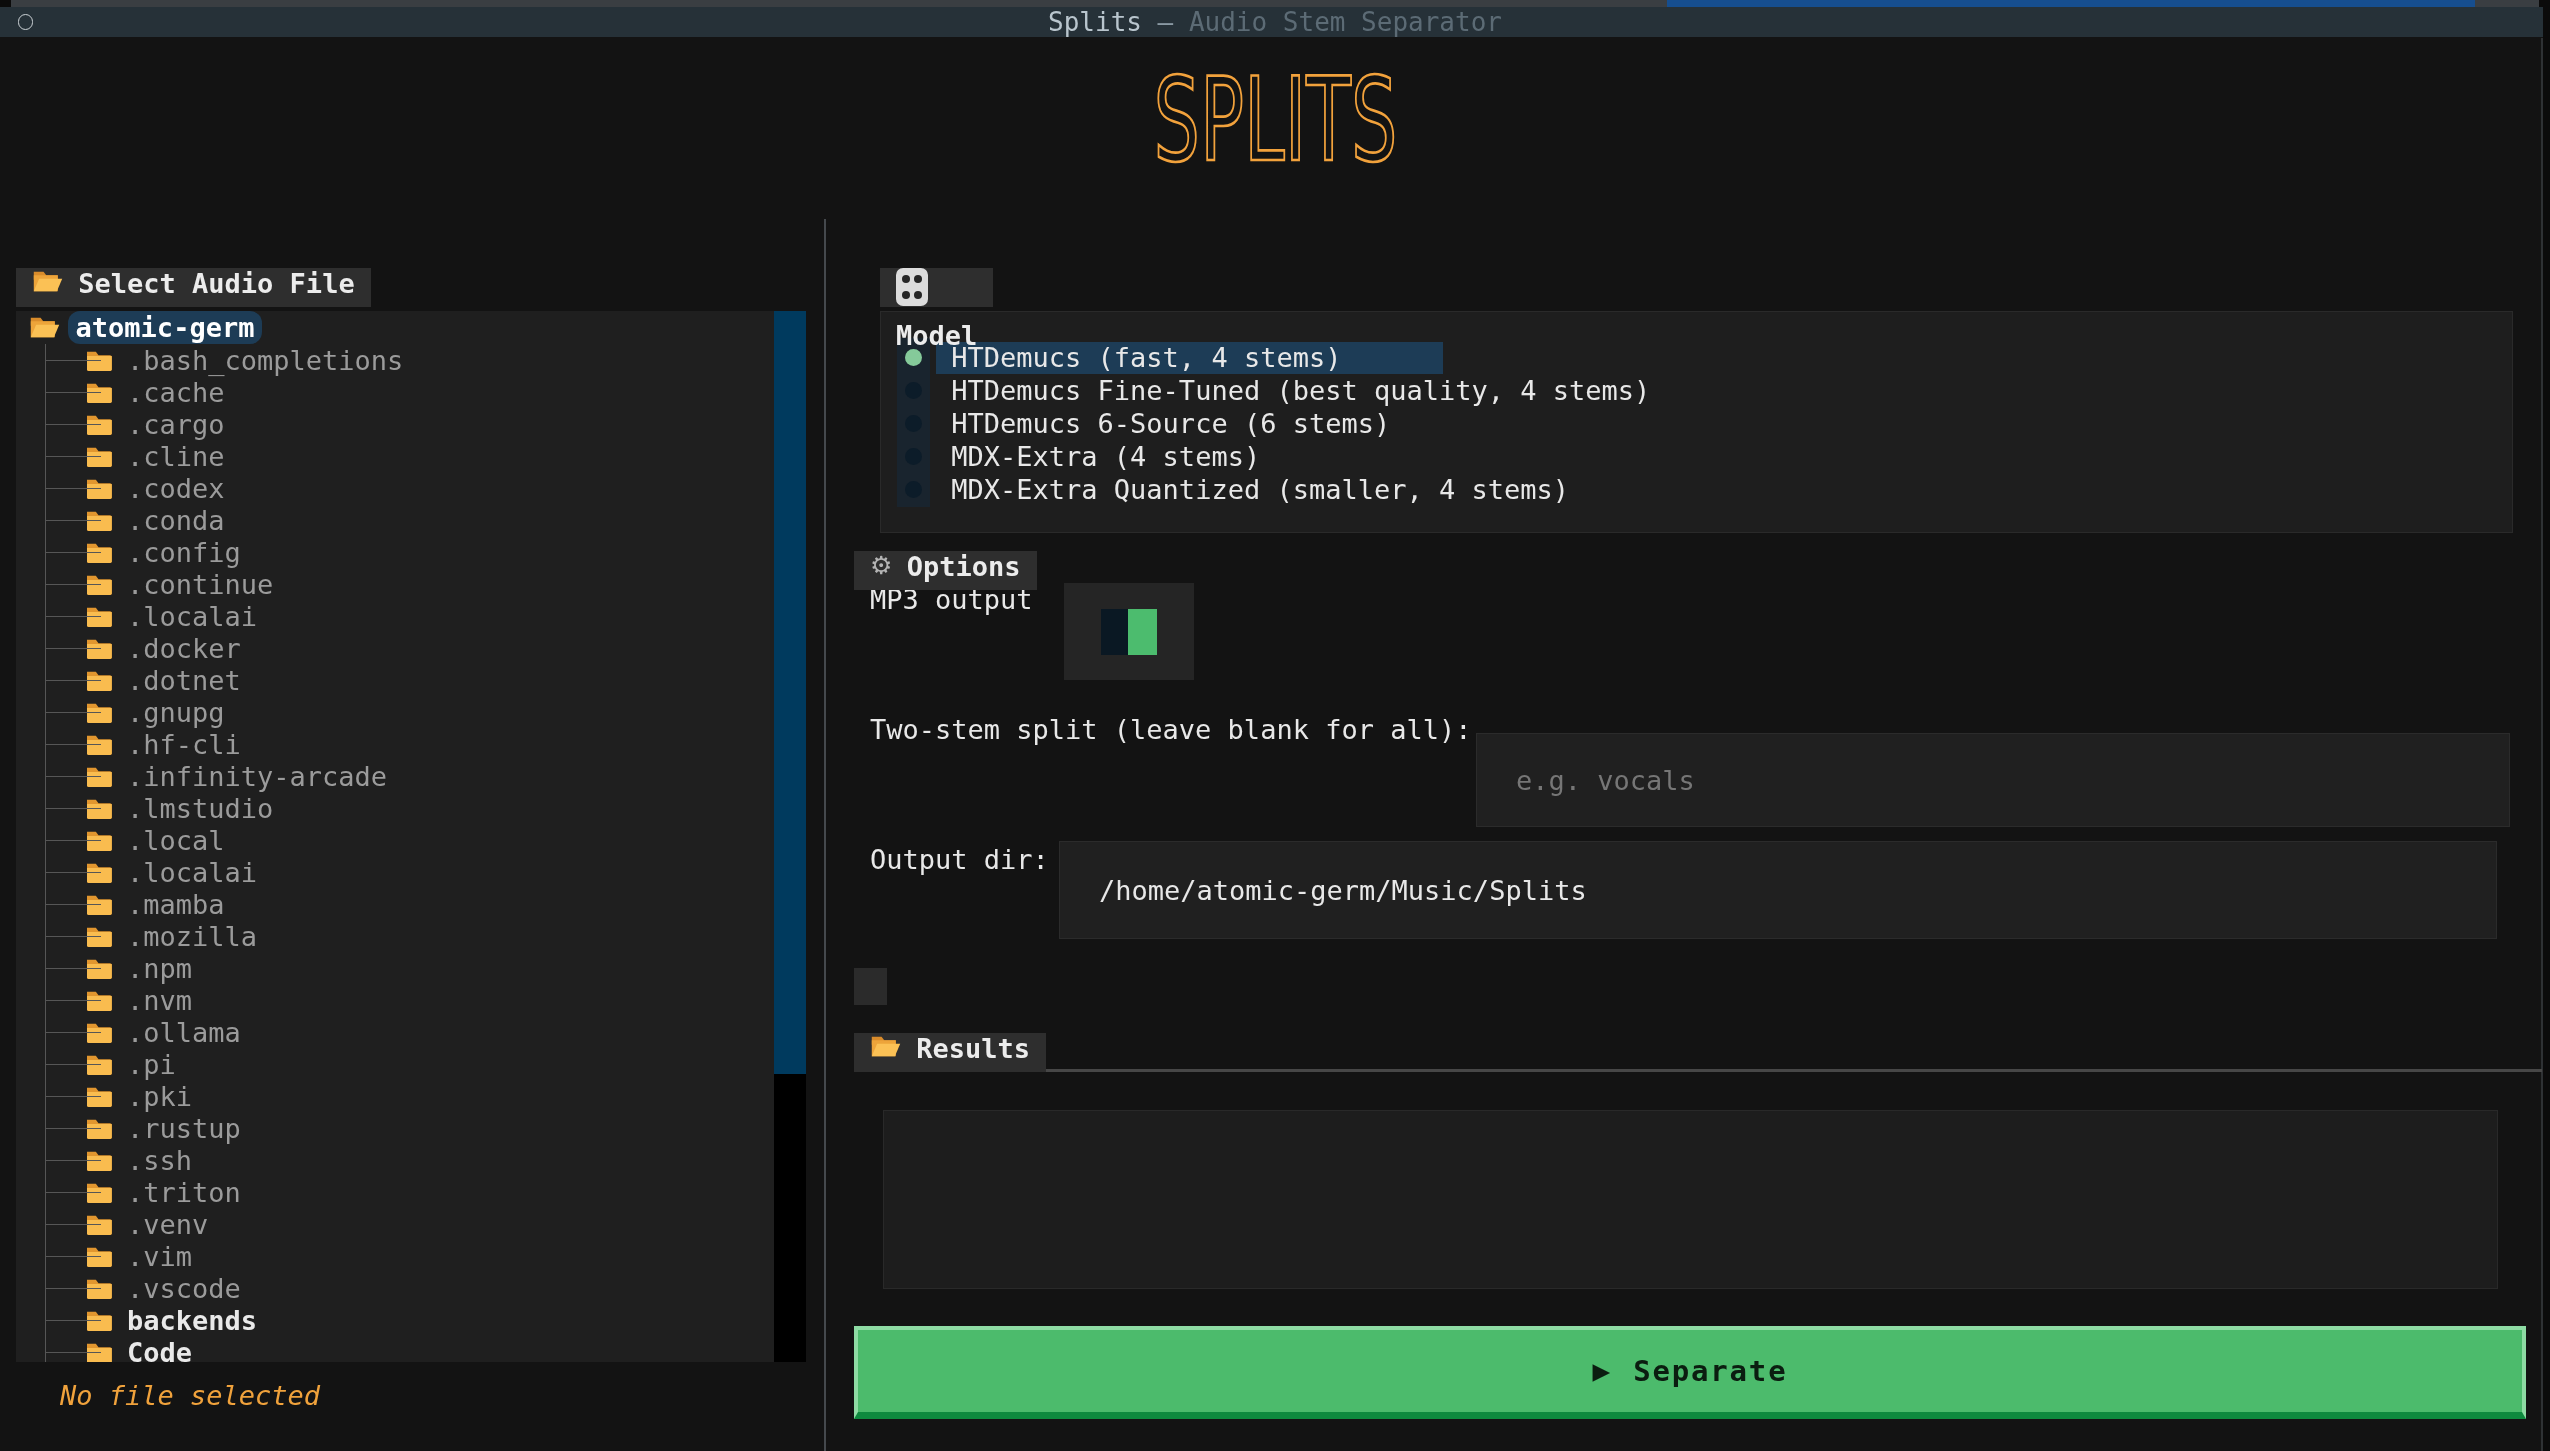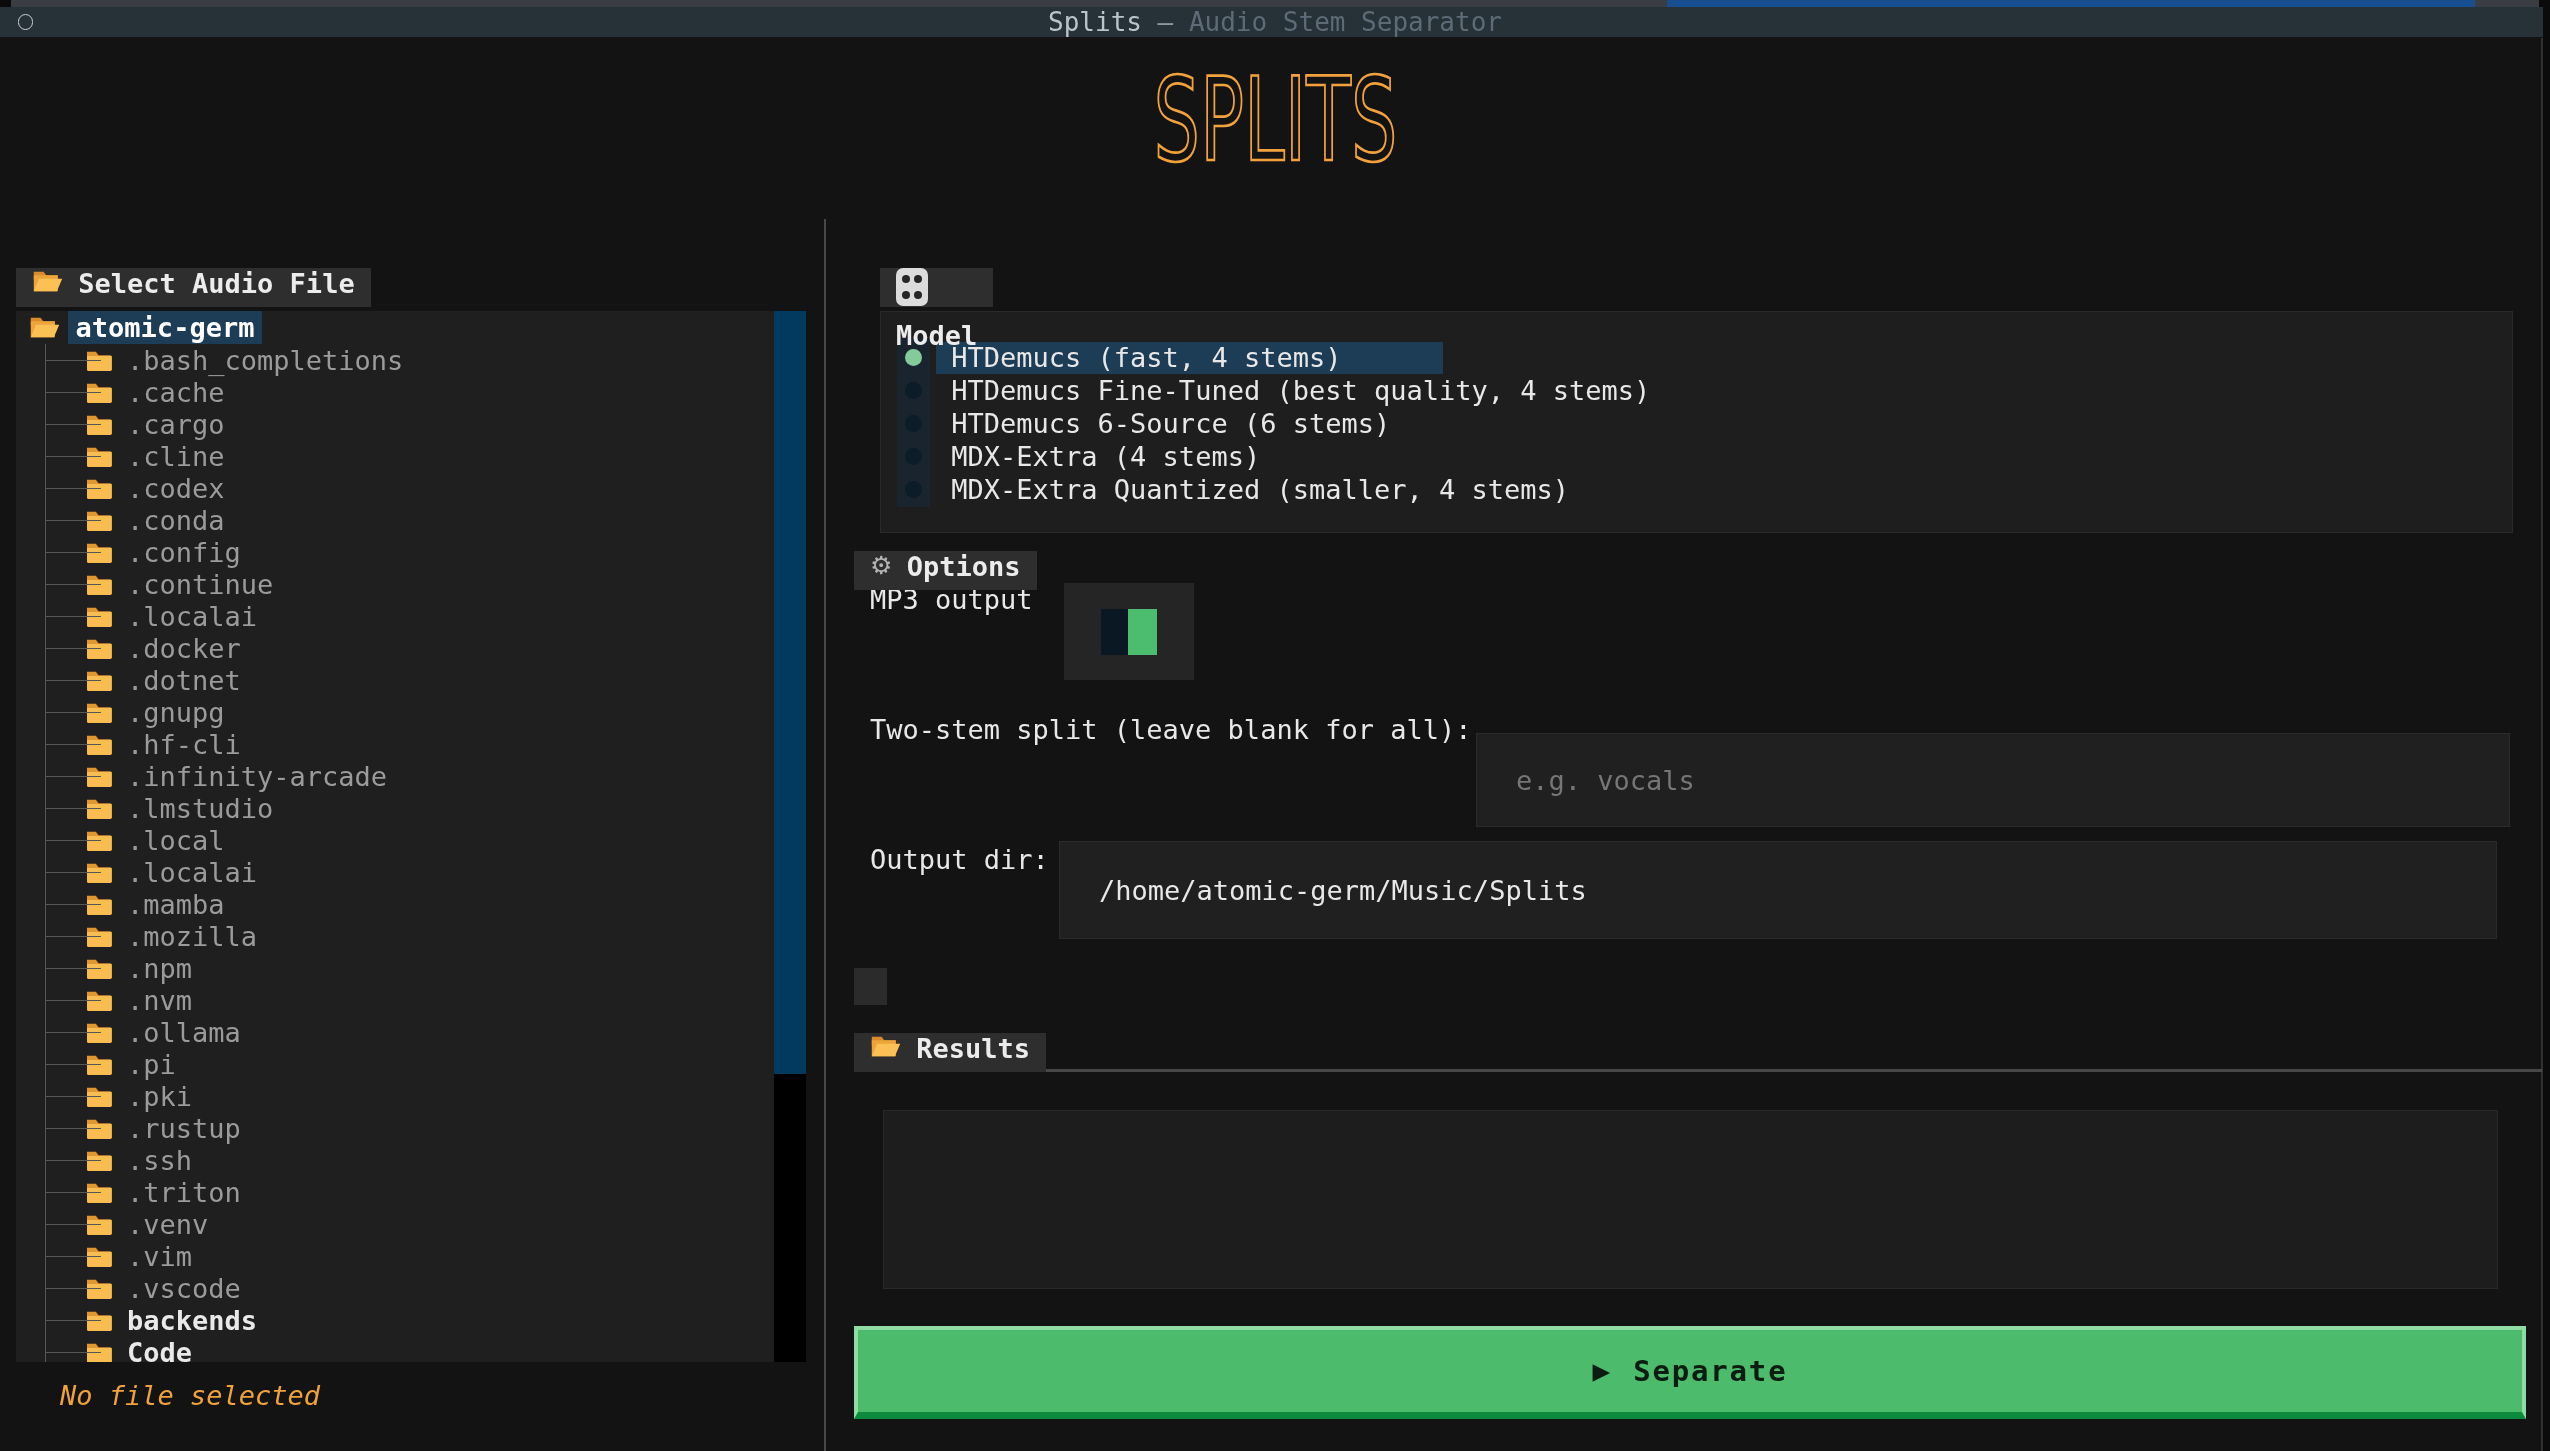--- a/index.html
+++ b/index.html
@@ -46,21 +46,21 @@
   .dice i:nth-child(3){ left:6.3px; bottom:7.1px; }
   .dice i:nth-child(4){ right:6.3px; bottom:7.1px; }
 
   
   .tree-panel { position:absolute; left:16px; top:311px; width:790px; height:1051px;
                 background:#1f1f1f; overflow:hidden; }
   .tree-root-row { position:absolute; left:0; top:0; height:33px; display:flex;
                    align-items:center; cursor:pointer; }
   .tree-root-row .f-icon { margin-left:12.5px; }
   .root-label { margin-left:7.1px; background:#1d3c56; color:#ffffff; font-weight:bold;
-                font-size:27px; line-height:33px; padding:0 8px; }
+                font-size:27px; line-height:33px; padding:0 8px;border-radius:12px; }
   .tree-rows { position:absolute; left:0; top:33px; right:32px; bottom:0; overflow:hidden; }
   .tree-vline { position:absolute; left:29px; top:0; bottom:0; width:0; border-left:1.8px solid #565656; }
   .tree-row { position:relative; height:32px; display:flex; align-items:center; cursor:pointer; }
   .tree-row .tick { position:absolute; left:29px; width:56px; top:50%; border-top:1.8px solid #565656; }
   .tree-row .f-icon { margin-left:69px; flex:none; }
   .tree-label { margin-left:15px; font-size:27px; color:#e9e9e9; font-weight:bold; white-space:nowrap; }
   .tree-row.dim .tree-label { color:#9b9b9b; font-weight:normal; }
   .f-icon { display:inline-flex; }
 
   .scroll-track { position:absolute; right:0; top:0; width:32px; bottom:0; background:#000000; }

